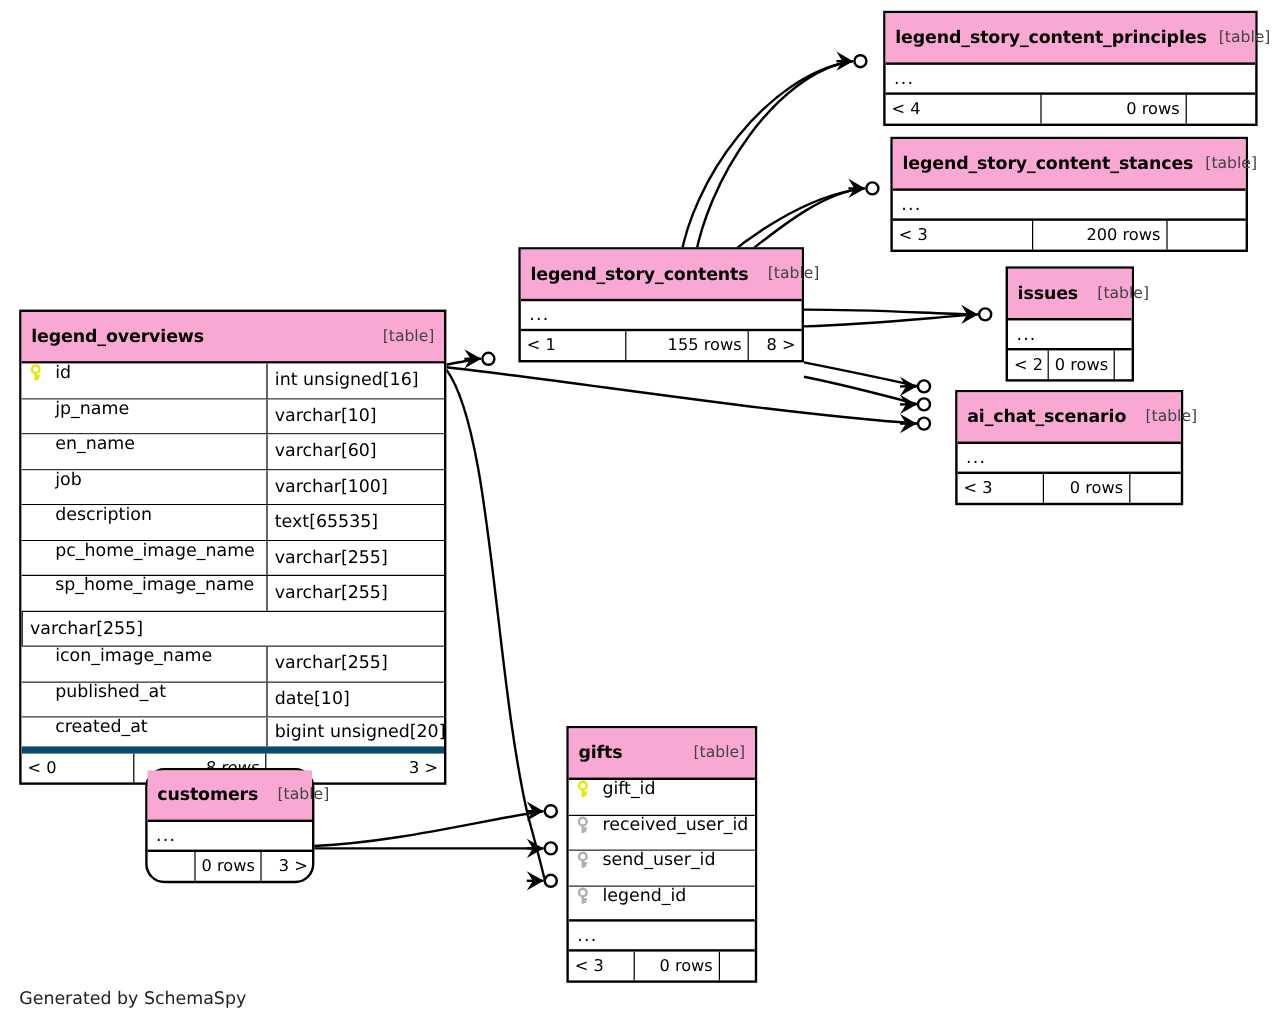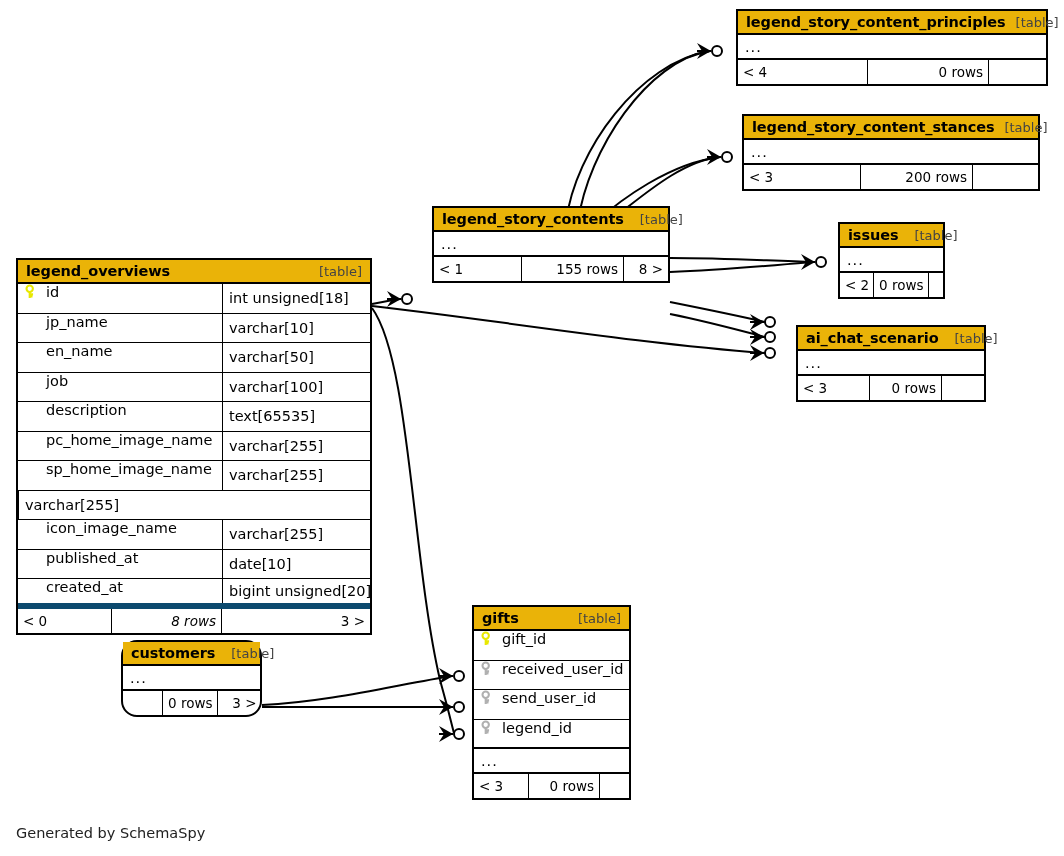--- a/index.html
+++ b/index.html
@@ -29,23 +29,23 @@
     pointer-events: none;
   }
   .tbl {
     position: absolute;
     box-sizing: border-box;
     border: 2px solid #000000;
     background: #ffffff;
   }
   .tbl-header {
     box-sizing: border-box;
-    background: #eab308;
+    background: #f9a8d4;
     border-bottom: 2px solid #000000;
-    height: 24px;
+    height: 43px;
     display: flex;
     align-items: center;
     padding: 0 8px;
     white-space: nowrap;
   }
   .tbl-name {
     font-weight: bold;
     font-size: 14.5px;
     letter-spacing: -0.1px;
   }
@@ -190,35 +190,35 @@
       <span class="tbl-tag">[table]</span>
     </div>
     <div class="row">
       <span class="cell-name">
         <svg class="keyicon" viewBox="0 0 16 16">
           <circle cx="5" cy="4.5" r="3.4" fill="none" stroke="#e8e800" stroke-width="2.2"></circle>
           <path d="M5,7.5 L5,14.5 M5,10.5 L8.6,10.5 M5,12.8 L8,12.8" stroke="#e8e800" stroke-width="2.2" fill="none"></path>
         </svg>
         <span>id</span>
       </span>
-      <span class="cell-type">int unsigned[18]</span>
+      <span class="cell-type">int unsigned[16]</span>
     </div>
     <div class="row">
       <span class="cell-name">
         <span class="spacer"></span>
         <span>jp_name</span>
       </span>
       <span class="cell-type">varchar[10]</span>
     </div>
     <div class="row">
       <span class="cell-name">
         <span class="spacer"></span>
         <span>en_name</span>
       </span>
-      <span class="cell-type">varchar[50]</span>
+      <span class="cell-type">varchar[60]</span>
     </div>
     <div class="row">
       <span class="cell-name">
         <span class="spacer"></span>
         <span>job</span>
       </span>
       <span class="cell-type">varchar[100]</span>
     </div>
     <div class="row">
       <span class="cell-name">

